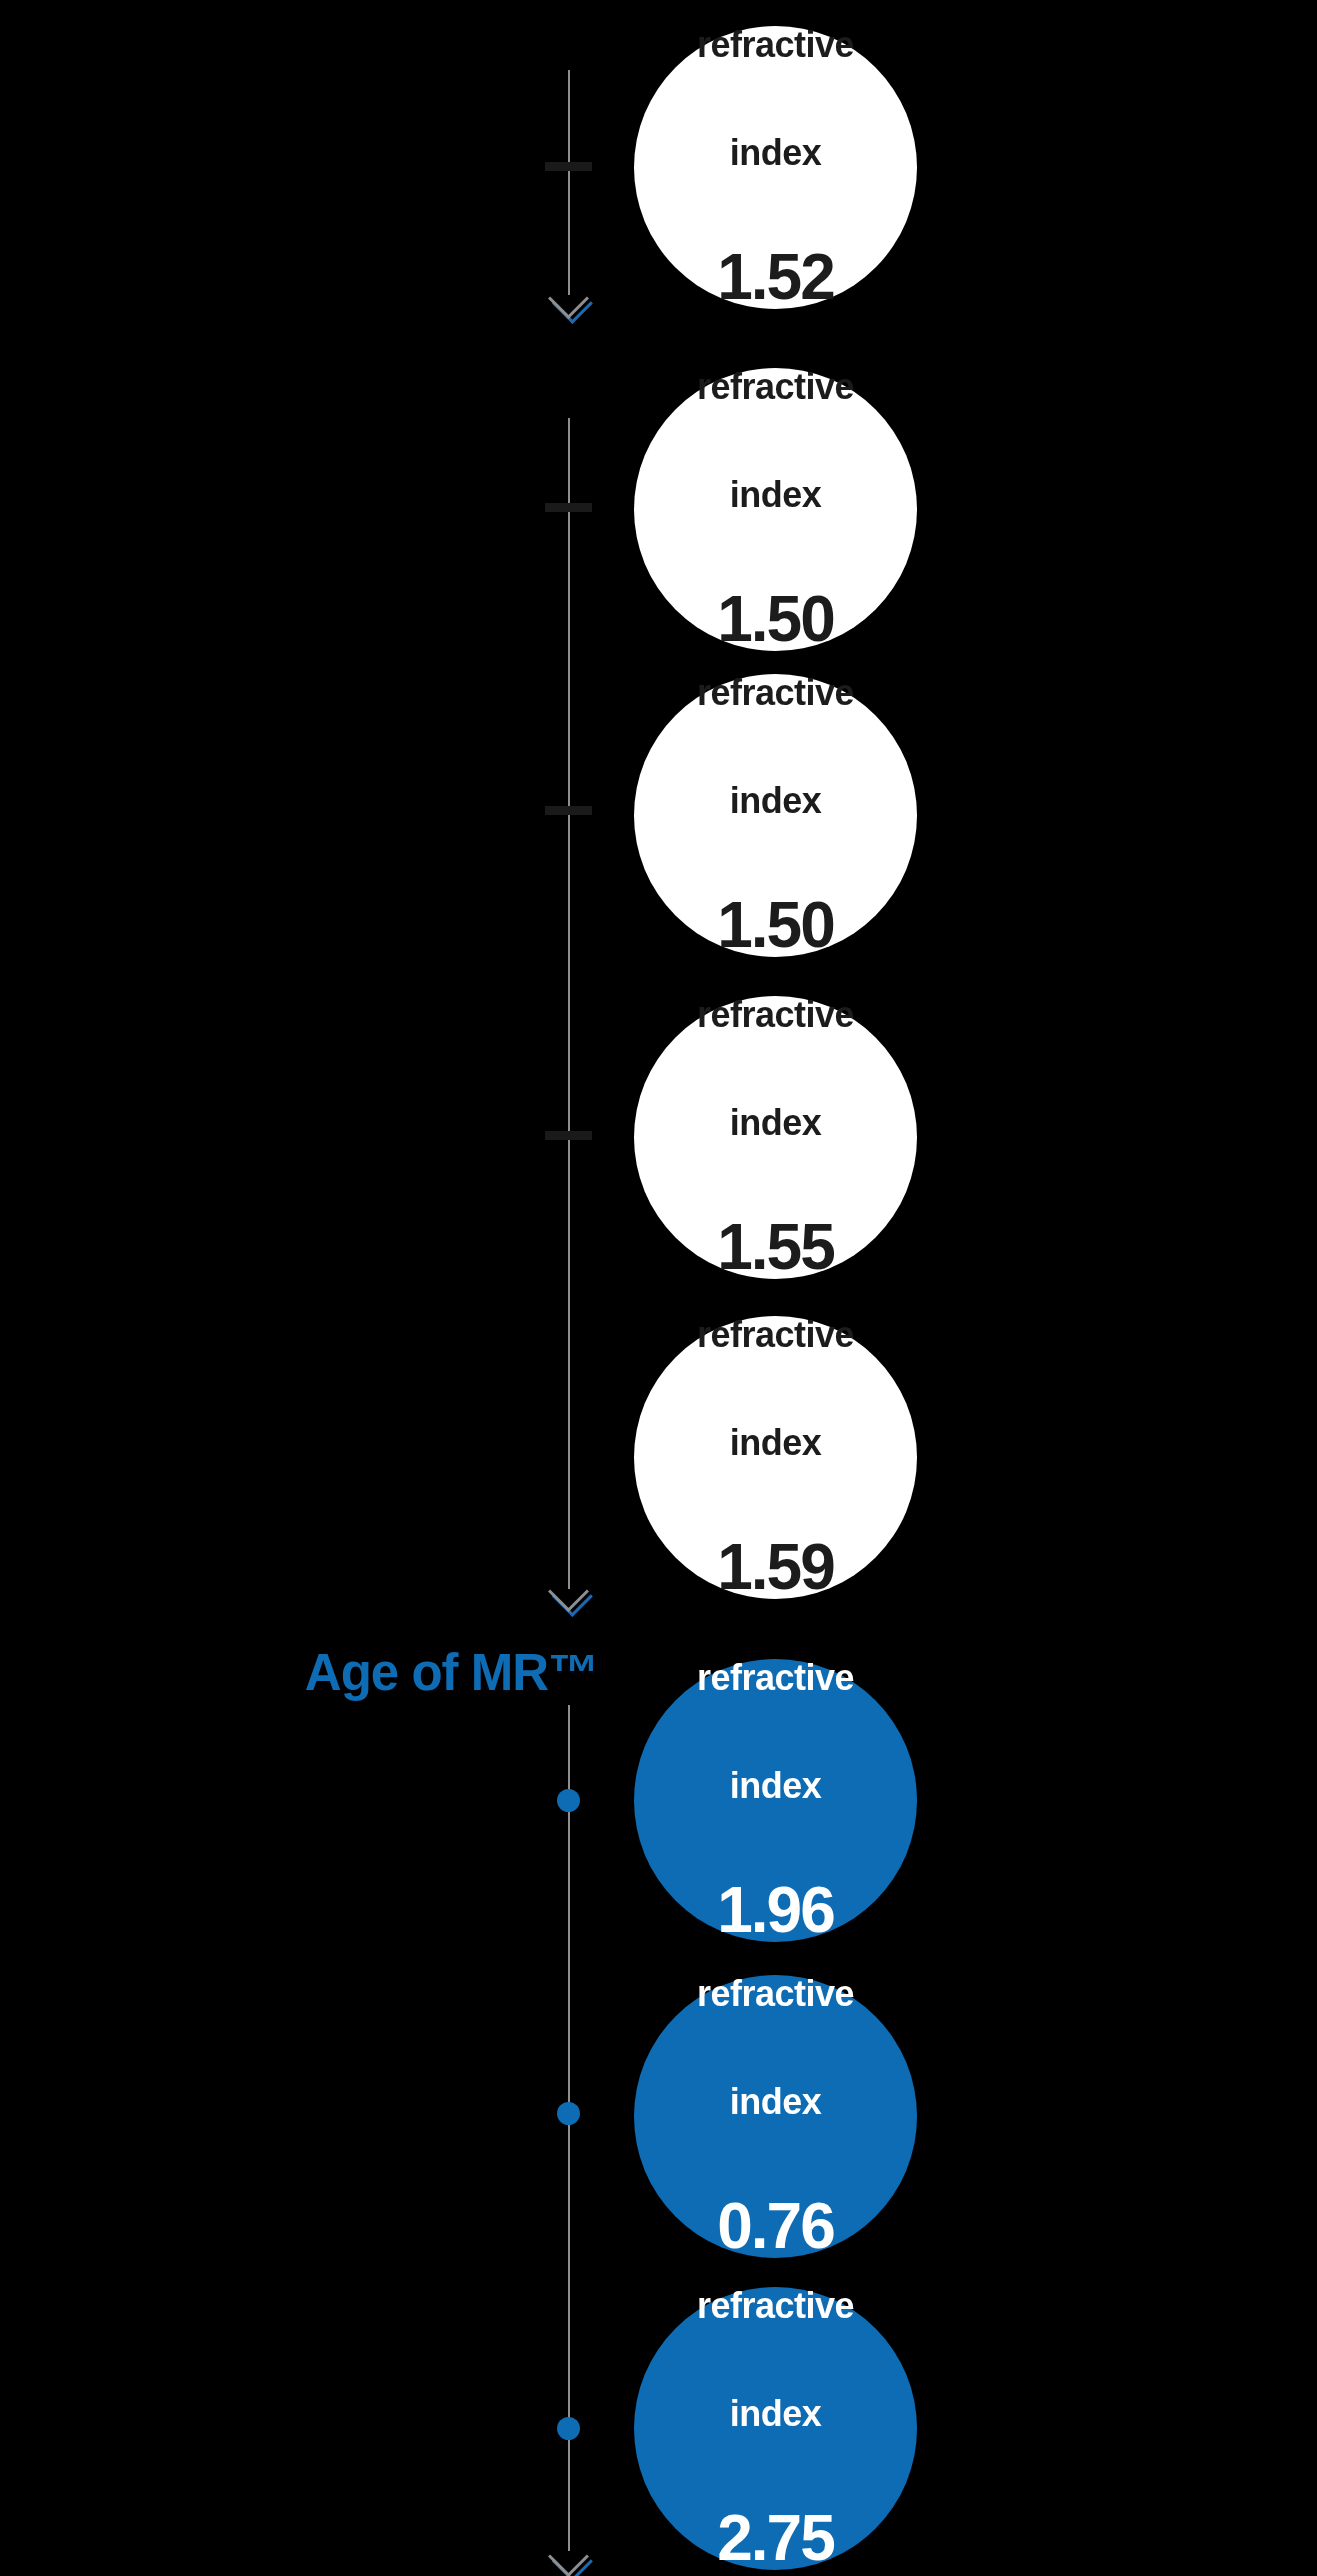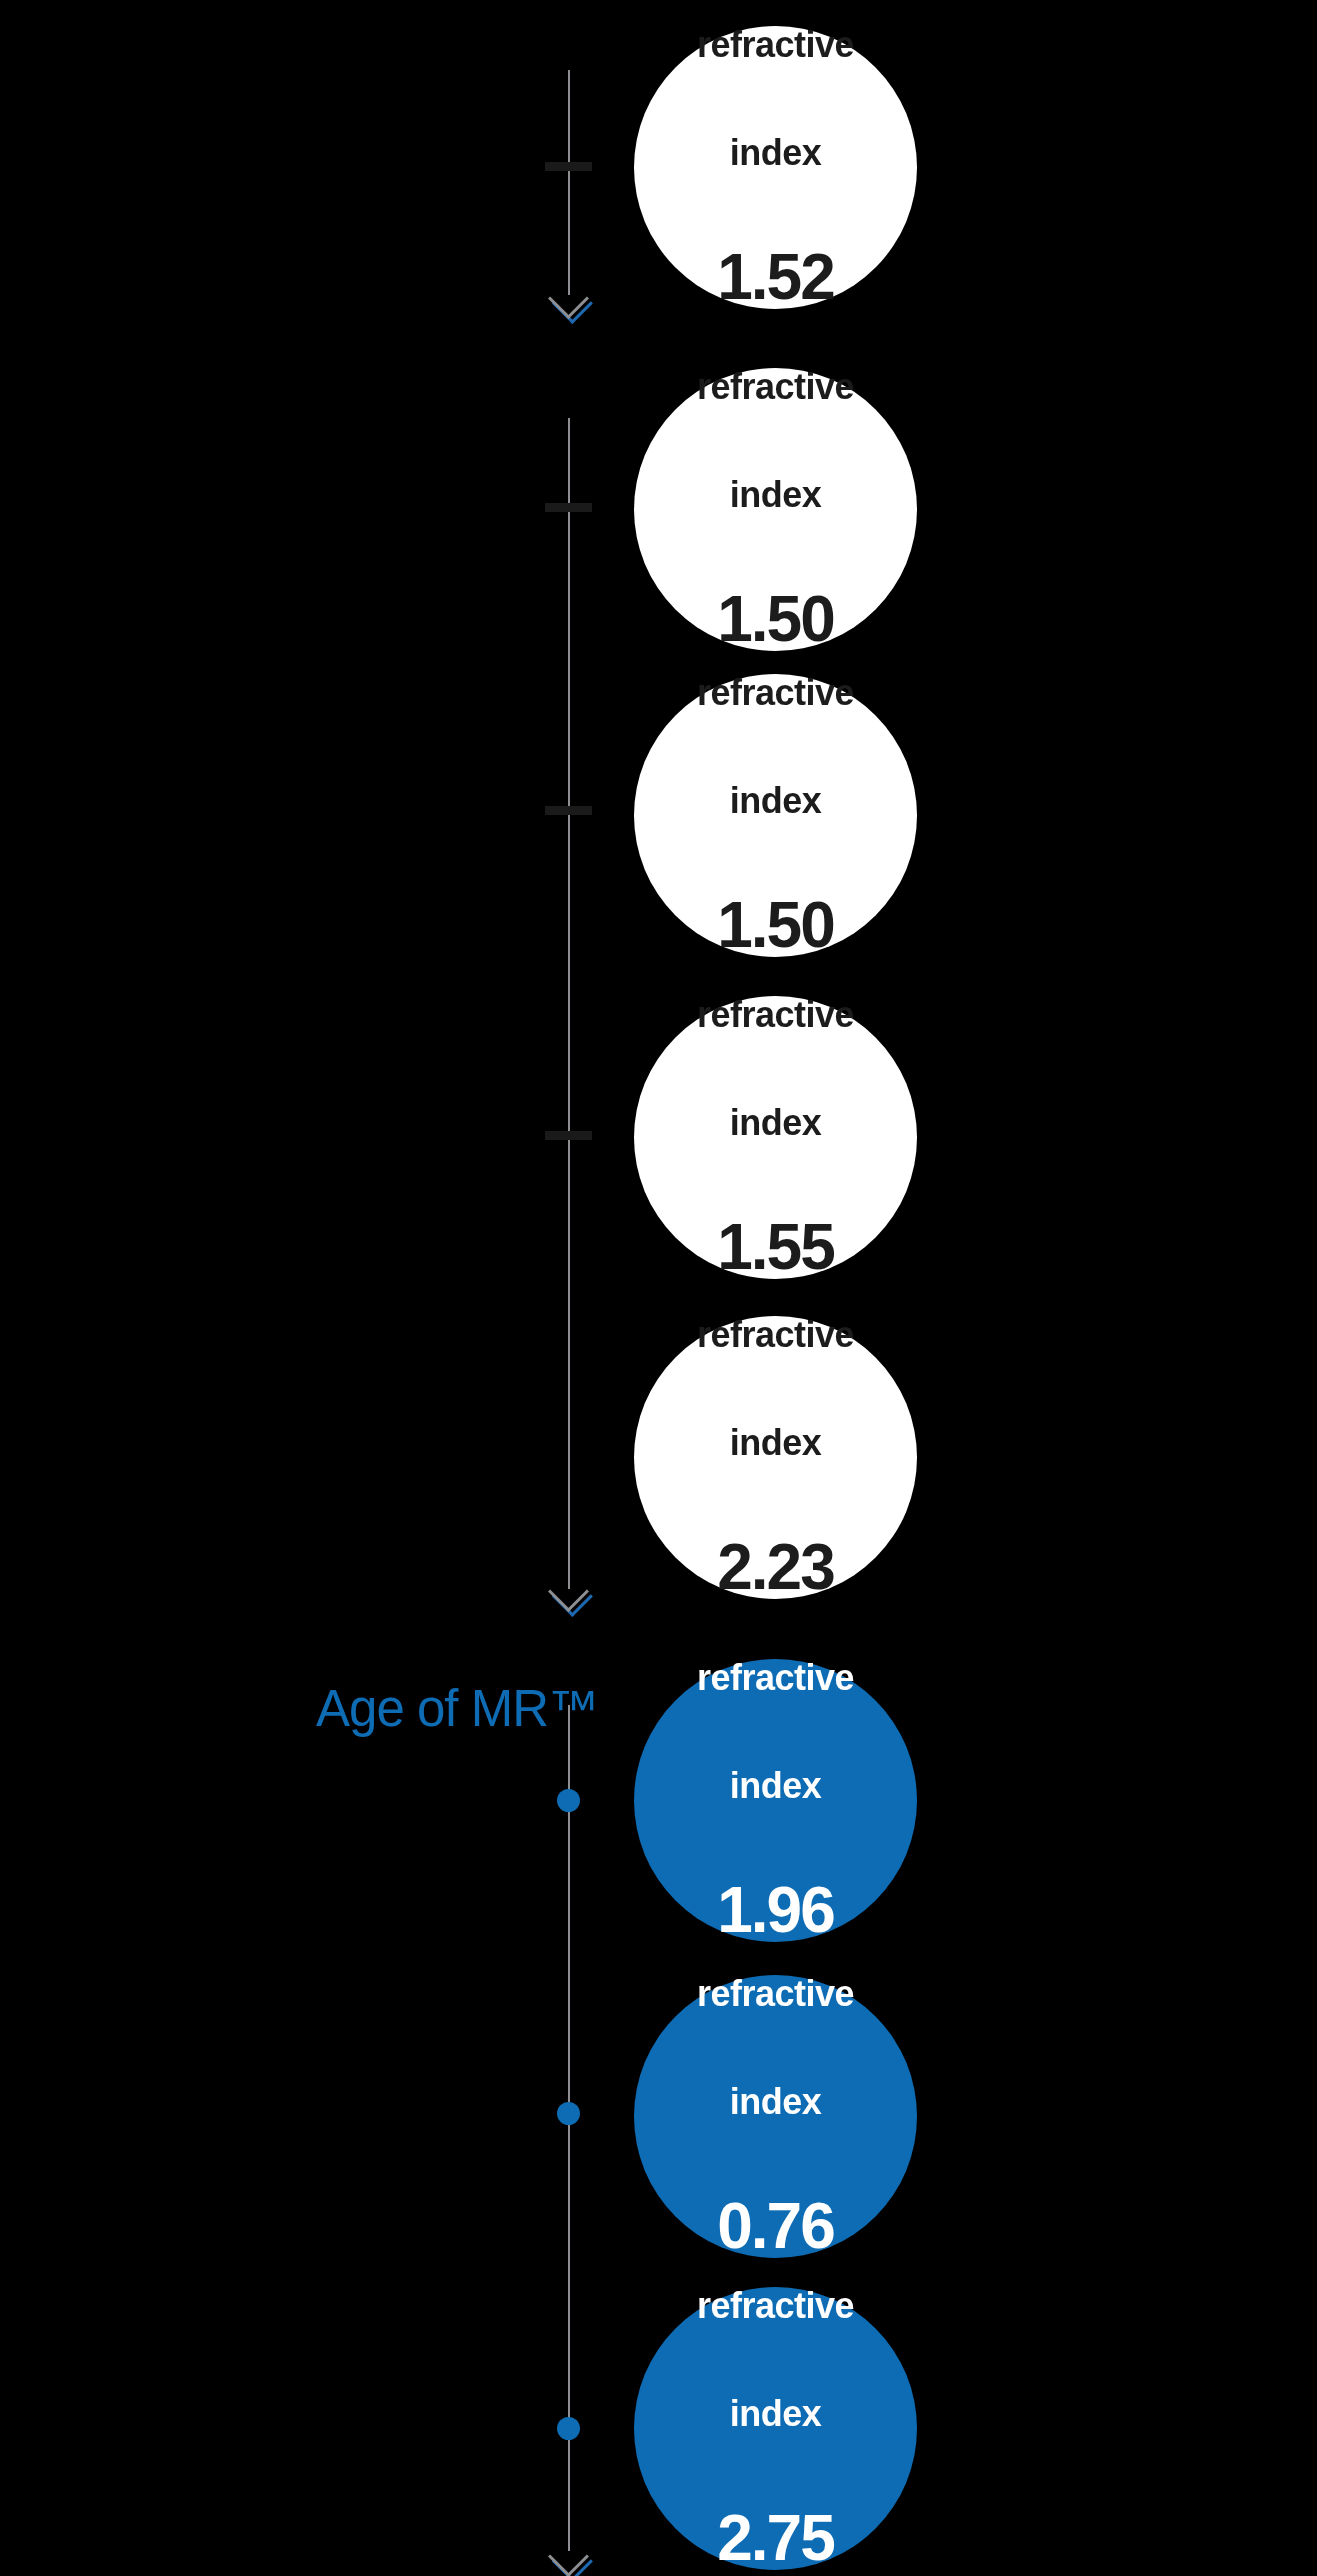--- a/index.html
+++ b/index.html
@@ -101,25 +101,25 @@
     display:block;
     margin-top:3.9px;
     font-size:64px;
     font-weight:700;
     line-height:1.0;
     letter-spacing:-2px;
   }
   
   .era-label{
     position:absolute;
-    top:1679px;
+    top:1643px;
     right:719px;
     color:var(--blue);
     font-size:51px;
-    font-weight:400;
+    font-weight:700;
     letter-spacing:-1px;
     white-space:nowrap;
   }
 </style>
 </head>
 <body>
 
 <div class="stage">
 
   <div class="seg seg1"></div>
@@ -161,21 +161,21 @@
 
   <div class="node white" style="top:996px">
     <span class="lbl">refractive</span>
     <span class="lbl">index</span>
     <span class="val">1.55</span>
   </div>
 
   <div class="node white" style="top:1316px">
     <span class="lbl">refractive</span>
     <span class="lbl">index</span>
-    <span class="val">2.23</span>
+    <span class="val">1.59</span>
   </div>
 
   <div class="node blue" style="top:1659px">
     <span class="lbl">refractive</span>
     <span class="lbl">index</span>
     <span class="val">1.96</span>
   </div>
 
   <div class="node blue" style="top:1975px">
     <span class="lbl">refractive</span>

